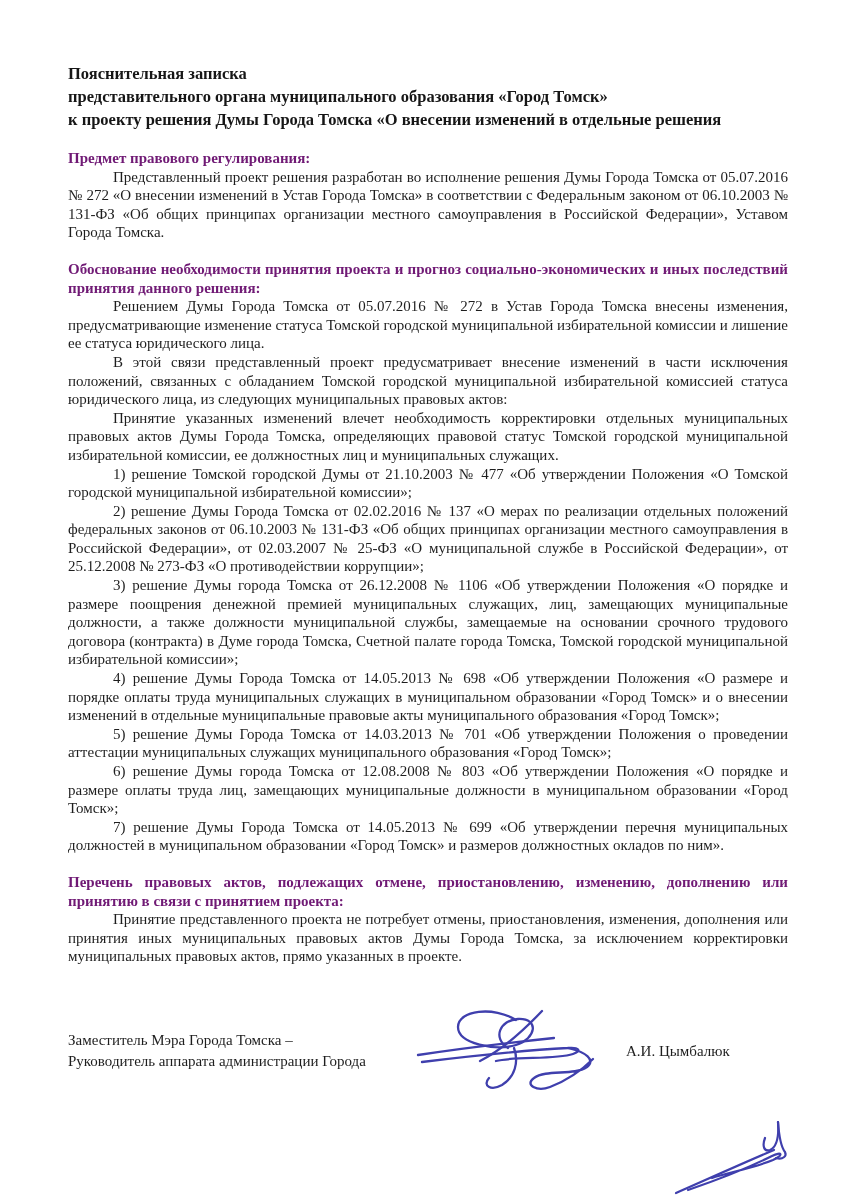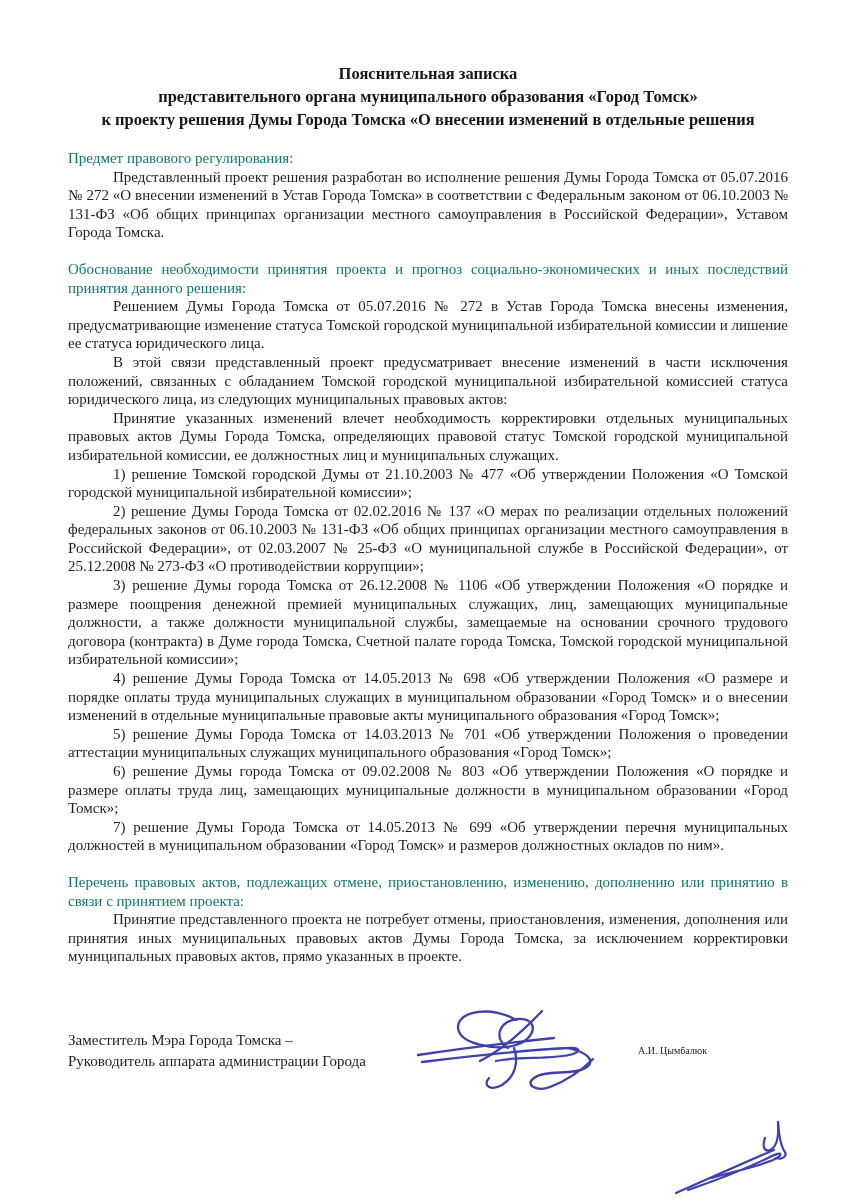--- a/index.html
+++ b/index.html
@@ -16,33 +16,33 @@
     color: #1e1e1e;
   }
   .doc {
     position: relative;
     padding: 62px 62px 0 68px;
     font-size: 15px;
     line-height: 18.6px;
     text-align: justify;
   }
   .title-block {
-    text-align: center;
+    text-align: left;
     font-weight: bold;
     font-size: 16.5px;
     line-height: 23px;
     color: #161616;
     font-family: Liberation Serif, serif;
   }
   .section { margin: 0; }
   .section-heading {
-    font-weight: normal;
+    font-weight: bold;
     margin: 18px 0 0 0;
     text-align: justify;
-    color: #0f766e;
+    color: #701a75;
   }
   p.para {
     margin: 0;
     text-indent: 45px;
   }
   .sig-block {
     position: relative;
     margin-top: 44px;
     height: 120px;
     text-decoration: underline;
@@ -52,22 +52,21 @@
     left: 0;
     top: 20px;
     font-size: 15px;
     line-height: 21px;
     text-align: left;
   }
   .sig-name {
     position: absolute;
     left: 558px;
     top: 32px;
-    font-size: 10px;
-    margin-left: 12px;
+    font-size: 15px;
   }
   .sig-ink {
     position: absolute;
     left: 348px;
     top: -6px;
     width: 185px;
     height: 100px;
   }
   .pen-mark {
     position: absolute;
@@ -96,21 +95,21 @@
   <div class="section">
     <div class="section-heading">Обоснование необходимости принятия проекта и прогноз социально-экономических и иных последствий принятия данного решения:</div>
     <p class="para">Решением Думы Города Томска от 05.07.2016 № 272 в Устав Города Томска внесены изменения, предусматривающие изменение статуса Томской городской муниципальной избирательной комиссии и лишение ее статуса юридического лица.</p>
     <p class="para">В этой связи представленный проект предусматривает внесение изменений в части исключения положений, связанных с обладанием Томской городской муниципальной избирательной комиссией статуса юридического лица, из следующих муниципальных правовых актов:</p>
     <p class="para">Принятие указанных изменений влечет необходимость корректировки отдельных муниципальных правовых актов Думы Города Томска, определяющих правовой статус Томской городской муниципальной избирательной комиссии, ее должностных лиц и муниципальных служащих.</p>
     <p class="para">1) решение Томской городской Думы от 21.10.2003 № 477 «Об утверждении Положения «О Томской городской муниципальной избирательной комиссии»;</p>
     <p class="para">2) решение Думы Города Томска от 02.02.2016 № 137 «О мерах по реализации отдельных положений федеральных законов от 06.10.2003 № 131-ФЗ «Об общих принципах организации местного самоуправления в Российской Федерации», от 02.03.2007 № 25-ФЗ «О муниципальной службе в Российской Федерации», от 25.12.2008 № 273-ФЗ «О противодействии коррупции»;</p>
     <p class="para">3) решение Думы города Томска от 26.12.2008 № 1106 «Об утверждении Положения «О порядке и размере поощрения денежной премией муниципальных служащих, лиц, замещающих муниципальные должности, а также должности муниципальной службы, замещаемые на основании срочного трудового договора (контракта) в Думе города Томска, Счетной палате города Томска, Томской городской муниципальной избирательной комиссии»;</p>
     <p class="para">4) решение Думы Города Томска от 14.05.2013 № 698 «Об утверждении Положения «О размере и порядке оплаты труда муниципальных служащих в муниципальном образовании «Город Томск» и о внесении изменений в отдельные муниципальные правовые акты муниципального образования «Город Томск»;</p>
     <p class="para">5) решение Думы Города Томска от 14.03.2013 № 701 «Об утверждении Положения о проведении аттестации муниципальных служащих муниципального образования «Город Томск»;</p>
-    <p class="para">6) решение Думы города Томска от 09.02.2008 № 803 «Об утверждении Положения «О порядке и размере оплаты труда лиц, замещающих муниципальные должности в муниципальном образовании «Город Томск»;</p>
+    <p class="para">6) решение Думы города Томска от 12.08.2008 № 803 «Об утверждении Положения «О порядке и размере оплаты труда лиц, замещающих муниципальные должности в муниципальном образовании «Город Томск»;</p>
     <p class="para">7) решение Думы Города Томска от 14.05.2013 № 699 «Об утверждении перечня муниципальных должностей в муниципальном образовании «Город Томск» и размеров должностных окладов по ним».</p>
   </div>
 
   <div class="section">
     <div class="section-heading">Перечень правовых актов, подлежащих отмене, приостановлению, изменению, дополнению или принятию в связи с принятием проекта:</div>
     <p class="para">Принятие представленного проекта не потребует отмены, приостановления, изменения, дополнения или принятия иных муниципальных правовых актов Думы Города Томска, за исключением корректировки муниципальных правовых актов, прямо указанных в проекте.</p>
   </div>
 
   <div class="sig-block">
     <div class="sig-position">

